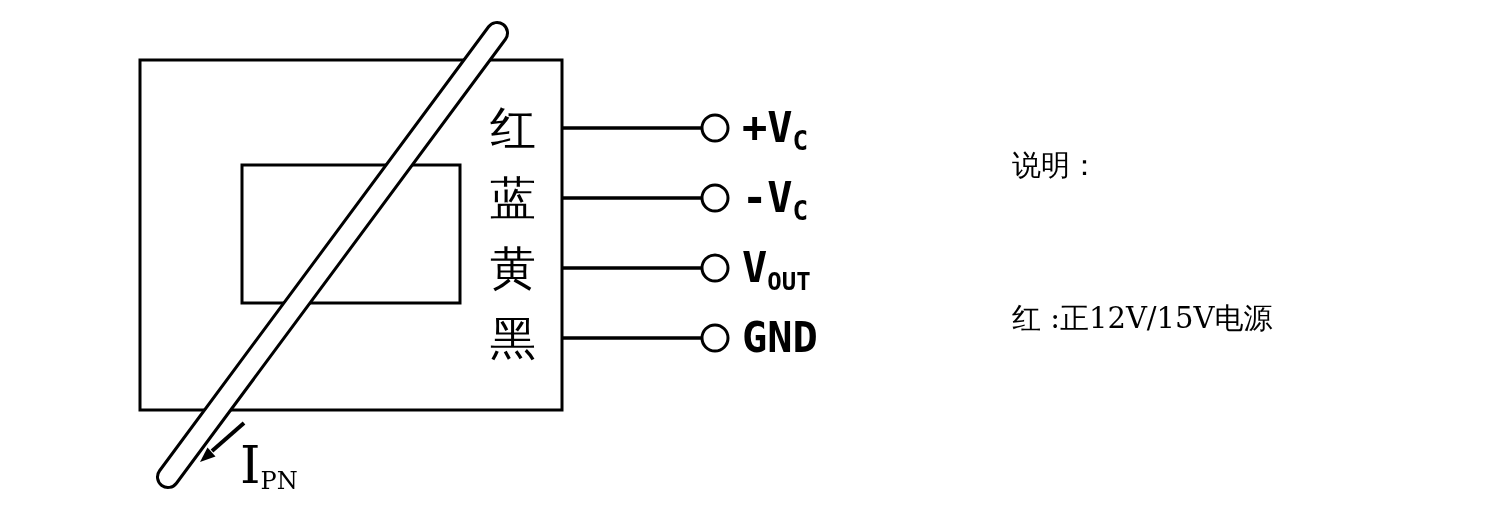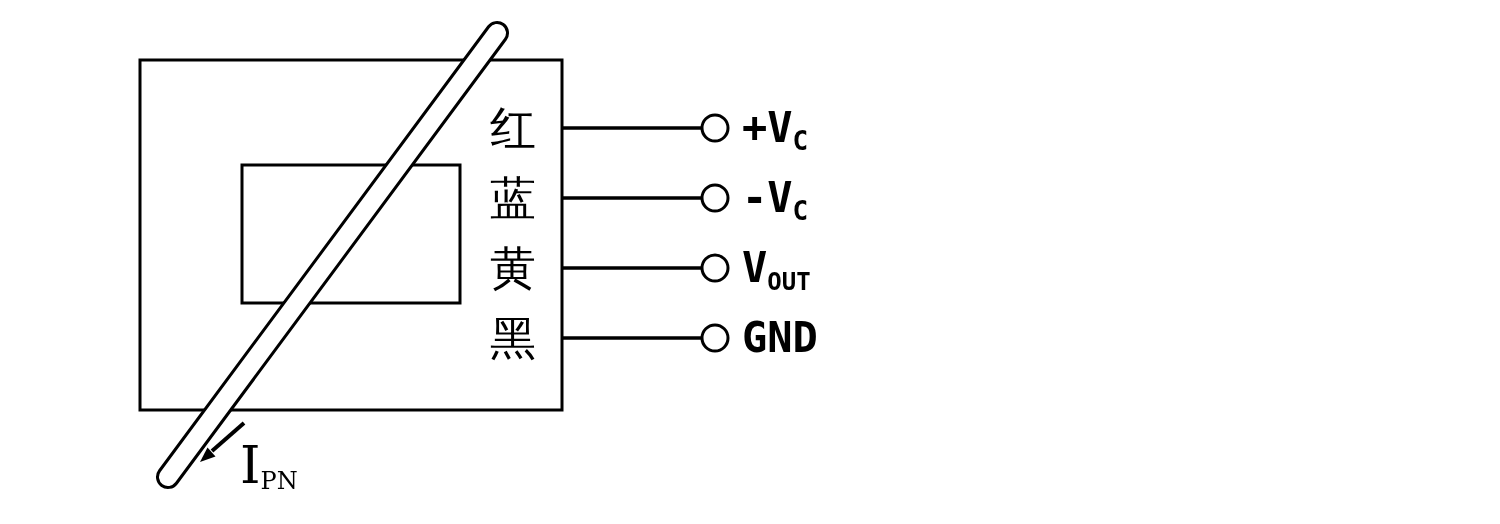--- a/index.html
+++ b/index.html
@@ -89,20 +89,22 @@
     <line x1="497" y1="33" x2="168" y2="477" stroke="#000000" stroke-width="24" stroke-linecap="round"></line>
     <line x1="497" y1="33" x2="168" y2="477" stroke="#ffffff" stroke-width="18" stroke-linecap="round"></line>
 
     <line x1="244" y1="423" x2="212" y2="451" stroke="#000000" stroke-width="4"></line>
     <polygon points="200,462 207.5,447.5 215.5,456.5" fill="#000000"></polygon>
 
     <text x="240" y="483" class="svg-ipn"><tspan>I</tspan><tspan font-size="24" dy="6">PN</tspan></text>
   </svg>
 
   <div class="legend">
+    <div class="line"><span>说明：</span></div>
+    <div class="line"><span>红 </span><sub></sub><span>:正12V/15V电源</span></div>
     
     
     
     
     
   </div>
 
 </div>
 
 </body></html>

